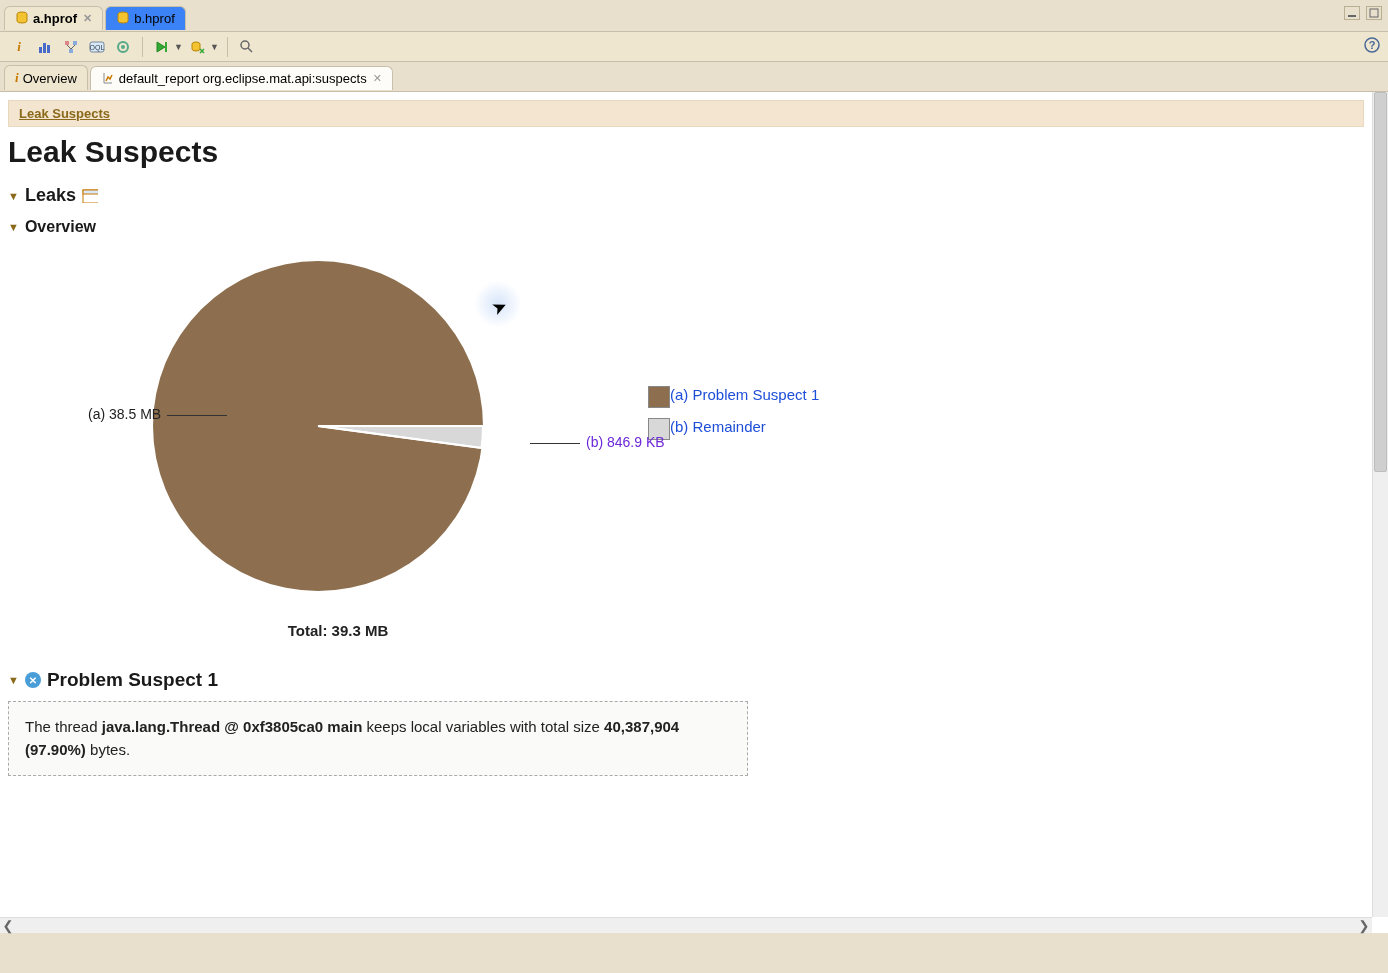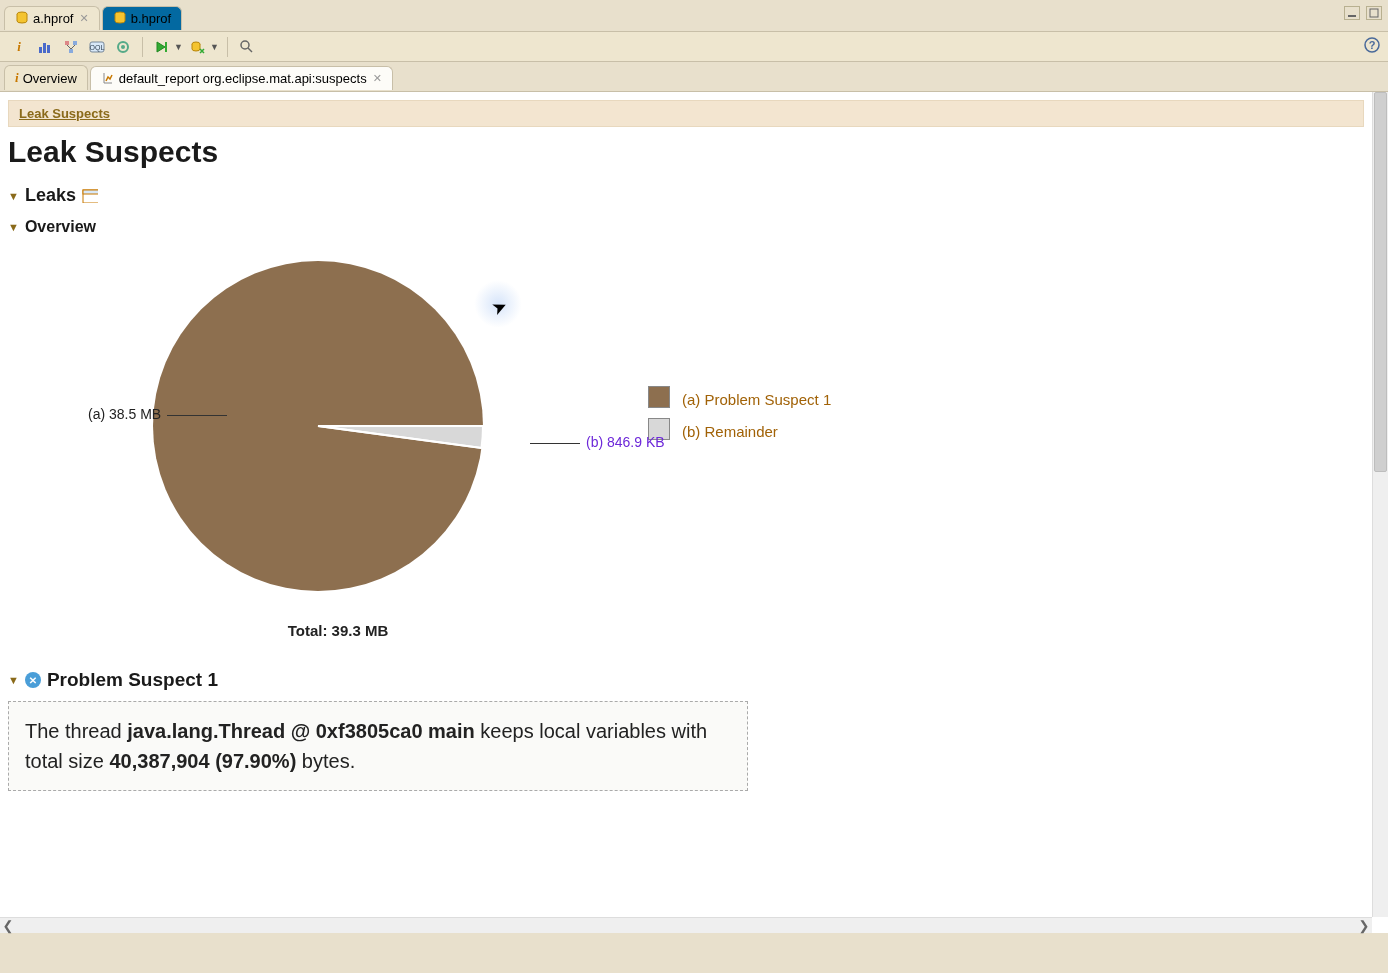--- a/index.html
+++ b/index.html
@@ -1,20 +1,20 @@
 <!DOCTYPE html>
 <html><head>
 <meta charset="utf-8">
 <style>
 * { margin: 0; padding: 0; box-sizing: border-box; }
 body { font-family: Verdana, Arial, sans-serif; font-size: 13px; background: #e8e0cc; width: 1388px; height: 973px; overflow: hidden; }
 
 .tab-bar { display: flex; align-items: center; height: 32px; background: #e8e0cc; border-bottom: 1px solid #c8bfa8; padding: 0 4px; position: relative; }
-.file-tab { display: flex; align-items: center; gap: 4px; padding: 4px 10px; margin-right: 2px; margin-top: 4px; border: 1px solid #c8bfa8; border-bottom: none; border-radius: 6px 6px 0 0; background: #0369a1; cursor: pointer; font-size: 13px; }
-.file-tab.active { background: #eee6cf; }
+.file-tab { display: flex; align-items: center; gap: 4px; padding: 4px 10px; margin-right: 2px; margin-top: 4px; border: 1px solid #c8bfa8; border-bottom: none; border-radius: 6px 6px 0 0; background: #3b82f6; cursor: pointer; font-size: 13px; }
+.file-tab.active { background: #eee6cf; font-weight: bold; }
 .db-icon { width: 14px; height: 14px; }
 .close-x { color: #999; font-size: 11px; margin-left: 2px; }
 .window-controls { position: absolute; right: 6px; top: 6px; display: flex; gap: 6px; }
 .win-btn { width: 16px; height: 14px; border: 1px solid #b8b090; background: #e8e0cc; cursor: pointer; position: relative; }
 
 .toolbar { display: flex; align-items: center; height: 30px; background: #eee6cf; border-bottom: 1px solid #c8bfa8; padding: 0 8px; gap: 4px; }
 .tb-btn { width: 22px; height: 22px; display: flex; align-items: center; justify-content: center; cursor: pointer; border-radius: 2px; }
 .tb-sep { width: 1px; height: 20px; background: #c8bfa8; margin: 0 4px; }
 .tb-drop { display: flex; align-items: center; }
 .tb-drop .caret { font-size: 9px; color: #555; margin-left: 1px; }
@@ -48,26 +48,26 @@
 .chart-area { display: flex; align-items: flex-start; gap: 60px; margin: 20px 0 0 80px; }
 .pie-wrap { position: relative; width: 500px; }
 .pie-svg { display: block; margin-left: 60px; }
 .label-a { position: absolute; top: 150px; left: 0; font-size: 14px; color: #222; }
 .label-a .leader { display: inline-block; width: 60px; height: 1px; background: #333; vertical-align: middle; margin-left: 6px; }
 .label-b { position: absolute; top: 178px; left: 442px; font-size: 14px; color: #6d28d9; white-space: nowrap; }
 .label-b .leader { display: inline-block; width: 50px; height: 1px; background: #333; vertical-align: middle; margin-right: 6px; }
 .total { text-align: center; font-weight: bold; font-size: 15px; margin-top: 26px; color: #222; }
 
 .legend { margin-top: 130px; }
-.legend-item { display: flex; align-items: flex-end; gap: 12px; margin-bottom: 10px; font-size: 15px; color: #a16207; }
+.legend-item { display: flex; align-items: flex-start; gap: 0; margin-bottom: 10px; font-size: 15px; color: #1d4ed8; }
 .swatch { width: 22px; height: 22px; border: 1px solid #888; }
 .swatch.a { background: #8d6f4f; }
 .swatch.b { background: #d8d8d8; }
 
-.problem-box { border: 1px dashed #aaa; background: #fafaf8; padding: 14px 16px; max-width: 740px; margin: 10px 0 0 0; font-size: 20px; line-height: 1.5; color: #222; }
+.problem-box { border: 1px dashed #aaa; background: #fafaf8; padding: 14px 16px; max-width: 740px; margin: 10px 0 0 0; font-size: 15px; line-height: 1.5; color: #222; }
 .problem-box b { font-weight: bold; }
 
 .cursor-spot { position: absolute; top: 188px; left: 474px; width: 48px; height: 48px; border-radius: 50%; background: radial-gradient(circle, rgba(140,180,240,0.35) 0%, rgba(140,180,240,0) 70%); pointer-events: none; }
 .cursor-arrow { position: absolute; top: 204px; left: 492px; font-size: 18px; color: #000; pointer-events: none; transform: rotate(-25deg); }
 </style>
 </head>
 <body>
 
 <div class="tab-bar">
   <div class="file-tab active">

